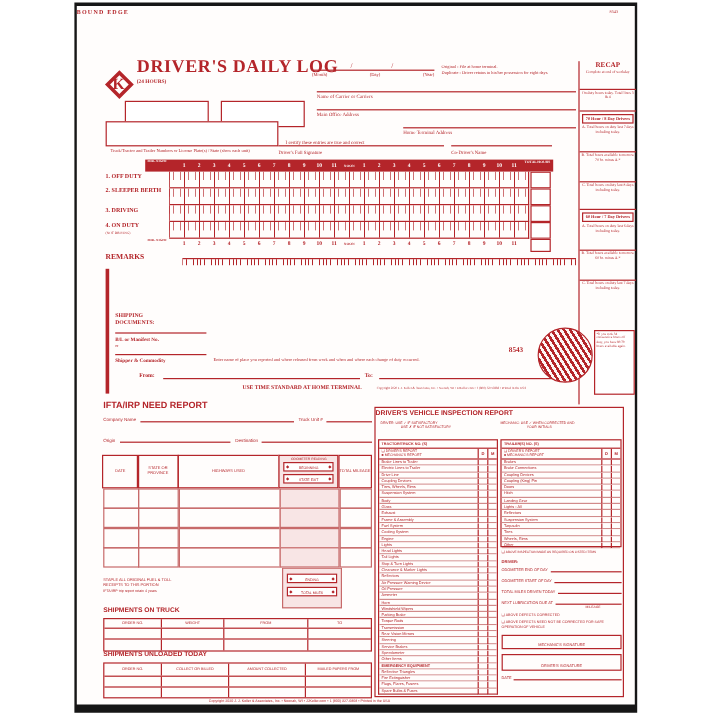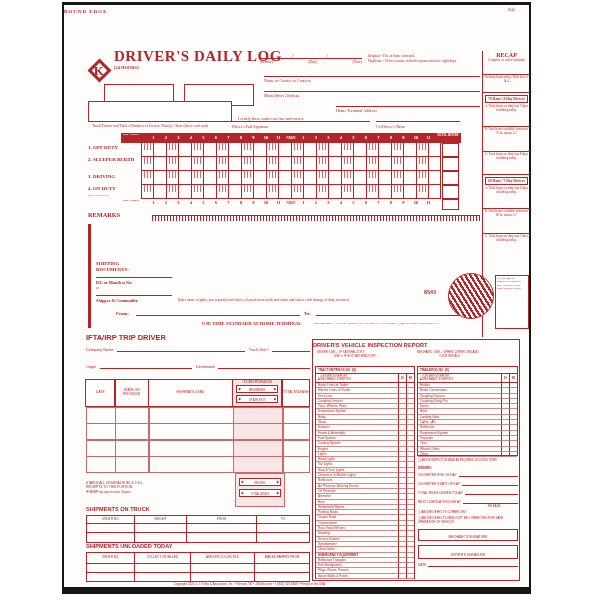--- a/index.html
+++ b/index.html
@@ -240,21 +240,21 @@
     <div class="rblk" style="height:23px">A. Total hours on duty last 7 days including today.</div>
     <div class="rblk" style="height:25px">B. Total hours available tomorrow 70 hr. minus A.*</div>
     <div class="rblk" style="height:23px">C. Total hours on duty last 8 days including today.</div>
     <div class="rbox">60 Hour / 7 Day Drivers</div>
     <div class="rblk" style="height:23px">A. Total hours on duty last 6 days including today.</div>
     <div class="rblk" style="height:25px">B. Total hours available tomorrow 60 hr. minus A.*</div>
     <div class="rblk" style="height:22px;border-bottom:none">C. Total hours on duty last 7 days including today.</div>
   </div>
   <div class="bx w c" style="left:431px;top:270px;width:34px;height:54px;font-size:2.8px;padding:1px;line-height:1.2">*If you took 34 consecutive hours off duty, you have 60/70 hours available again.</div>
 
-  <div class="t b sans" style="left:22px;top:329px;font-size:7.5px">IFTA/IRP TRIP DRIVER</div>
+  <div class="t b sans" style="left:22px;top:329px;font-size:7.5px">IFTA/IRP NEED REPORT</div>
   <div class="abs sans" style="left:22px;top:343px;width:224px;display:flex;font-size:3.8px;color:#b4252a;align-items:flex-end">
     <span>Company Name</span>
     <span style="flex:1;border-bottom:0.7px solid #b4252a;margin:0 4px;height:4px"></span>
     <span>Truck Unit #</span>
     <span style="flex:0 0 38px;border-bottom:0.7px solid #b4252a;margin-left:3px;height:4px"></span>
   </div>
   <div class="abs sans" style="left:22px;top:360px;width:224px;display:flex;font-size:3.8px;color:#b4252a;align-items:flex-end">
     <span>Origin</span>
     <span style="flex:1;border-bottom:0.7px solid #b4252a;margin:0 4px;height:4px"></span>
     <span>Destination</span>

